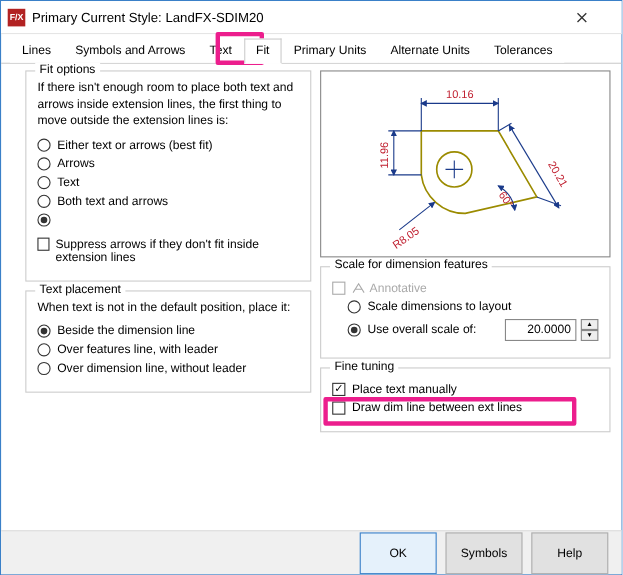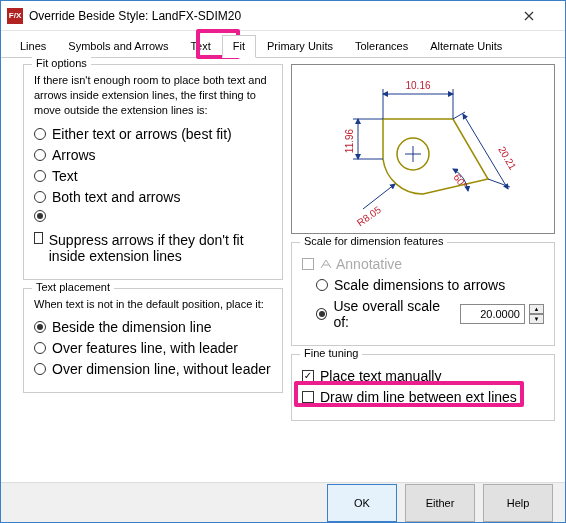--- a/index.html
+++ b/index.html
@@ -14,21 +14,21 @@
   .tab { font-size: 11px; padding: 4px 10px; background: #fff; border: 1px solid transparent; cursor: pointer; position: relative; }
   .tab.active { border: 1px solid #ccc; border-bottom: 1px solid #fff; margin-bottom: -1px; z-index: 2; }
   .tab-hl { position: absolute; border: 4px solid #ec1e8d; border-radius: 2px; pointer-events: none; }
   .content { padding: 6px 10px 10px 10px; display: flex; gap: 8px; height: 420px; }
   .col { display: flex; flex-direction: column; }
   .col.left { width: 260px; margin-left: 12px; }
   .col.right { flex: 1; }
   .group { border: 1px solid #ccc; padding: 8px 10px 10px 10px; margin-bottom: 8px; position: relative; font-size: 11px; }
   .group-title { position: absolute; top: -8px; left: 8px; background: #fff; padding: 0 4px; font-size: 11px; }
   .desc { font-size: 11px; margin-bottom: 8px; line-height: 1.35; }
-  .opt { display: flex; align-items: center; gap: 6px; margin: 5px 0; font-size: 14px; cursor: pointer; }
+  .opt { display: flex; align-items: center; gap: 6px; margin: 5px 0; font-size: 11px; cursor: pointer; }
   .radio { width: 12px; height: 12px; border: 1px solid #333; border-radius: 50%; display: inline-flex; align-items: center; justify-content: center; }
   .radio.sel::after { content: ""; width: 6px; height: 6px; background: #333; border-radius: 50%; }
   .chk { width: 12px; height: 12px; border: 1px solid #333; display: inline-flex; align-items: center; justify-content: center; font-size: 10px; line-height: 1; }
   .chk.sel::after { content: "✓"; }
   .chk.dis { border-color: #aaa; }
   .lbl.dis { color: #aaa; }
   .preview { border: 1px solid #888; height: 170px; display: flex; align-items: center; justify-content: center; background: #fff; margin-bottom: 8px; }
   .row { display: flex; align-items: center; gap: 4px; margin: 5px 0; }
   .numbox { width: 65px; height: 20px; border: 1px solid #888; font-size: 11px; padding: 2px 4px; text-align: right; }
   .spin { width: 16px; display: flex; flex-direction: column; }
@@ -38,36 +38,36 @@
   .btn { min-width: 70px; height: 38px; font-size: 11px; border: 1px solid #adadad; background: #e1e1e1; cursor: pointer; }
   .btn.primary { border: 1px solid #3a80c8; background: #e5f1fb; }
   svg text { font-family: Arial, sans-serif; }
 </style>
 </head>
 <body>
 
 <div class="window">
   <div class="titlebar">
     <div class="appicon">F/X</div>
-    <div class="title">Override Beside Style: LandFX-SDIM20</div>
+    <div class="title">Primary Current Style: LandFX-SDIM20</div>
     <div class="closebtn">
       <svg viewBox="0 0 10 10">
           <path d="M1 1 L9 9 M9 1 L1 9" stroke="#333" stroke-width="1.2"></path>
         </svg>
     </div>
   </div>
 
   <div class="tabbar">
     <div class="tab">Lines</div>
     <div class="tab">Symbols and Arrows</div>
     <div class="tab">Text</div>
     <div class="tab active">Fit</div>
     <div class="tab">Primary Units</div>
+    <div class="tab">Alternate Units</div>
     <div class="tab">Tolerances</div>
-    <div class="tab">Alternate Units</div>
     <div class="tab-hl" style="left:195px; top:-2px; width:44px; height:30px;"></div>
   </div>
 
   <div class="content">
     <div class="col left">
       <div class="group">
         <div class="group-title">Fit options</div>
         <div class="desc">If there isn't enough room to place both text and arrows inside extension lines, the first thing to move outside the extension lines is:</div>
         <div class="opt">
             <span class="radio"></span>
@@ -158,21 +158,21 @@
             <span class="chk dis"></span>
             <span class="lbl dis" style="display:flex;align-items:center;gap:4px;">
               <svg width="12" height="12">
                 <path d="M1,10 L6,2 L11,10 M3,7 L9,7" stroke="#aaa" fill="none"></path>
               </svg>
               <span>Annotative</span>
             </span>
           </div>
         <div class="opt" style="margin-left:14px;">
             <span class="radio"></span>
-            <span class="lbl">Scale dimensions to arrows</span>
+            <span class="lbl">Scale dimensions to layout</span>
           </div>
         <div class="row" style="margin-left:14px;">
           <div class="opt" style="margin:0;">
               <span class="radio sel"></span>
               <span class="lbl">Use overall scale of:</span>
             </div>
           <div style="flex:1"></div>
           <input class="numbox" value="20.0000" style="">
           <div class="spin">
             <div class="spinbtn">▲</div>
@@ -191,16 +191,16 @@
             <span class="chk"></span>
             <span class="lbl">Draw dim line between ext lines</span>
           </div>
         <div class="fine-hl" style="left:2px; top:26px; width:230px; height:26px;"></div>
       </div>
     </div>
   </div>
 
   <div class="footer">
     <button class="btn primary">OK</button>
-    <button class="btn">Either</button>
+    <button class="btn">Symbols</button>
     <button class="btn">Help</button>
   </div>
 </div>
 
 </body></html>

